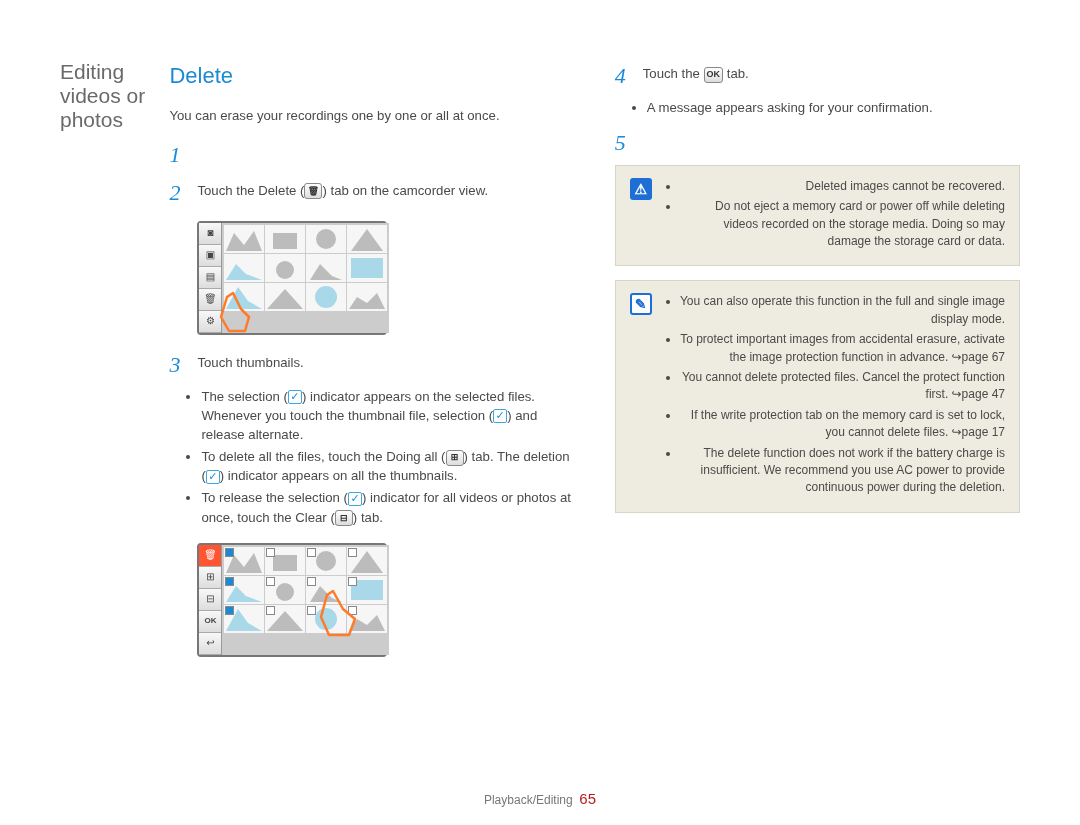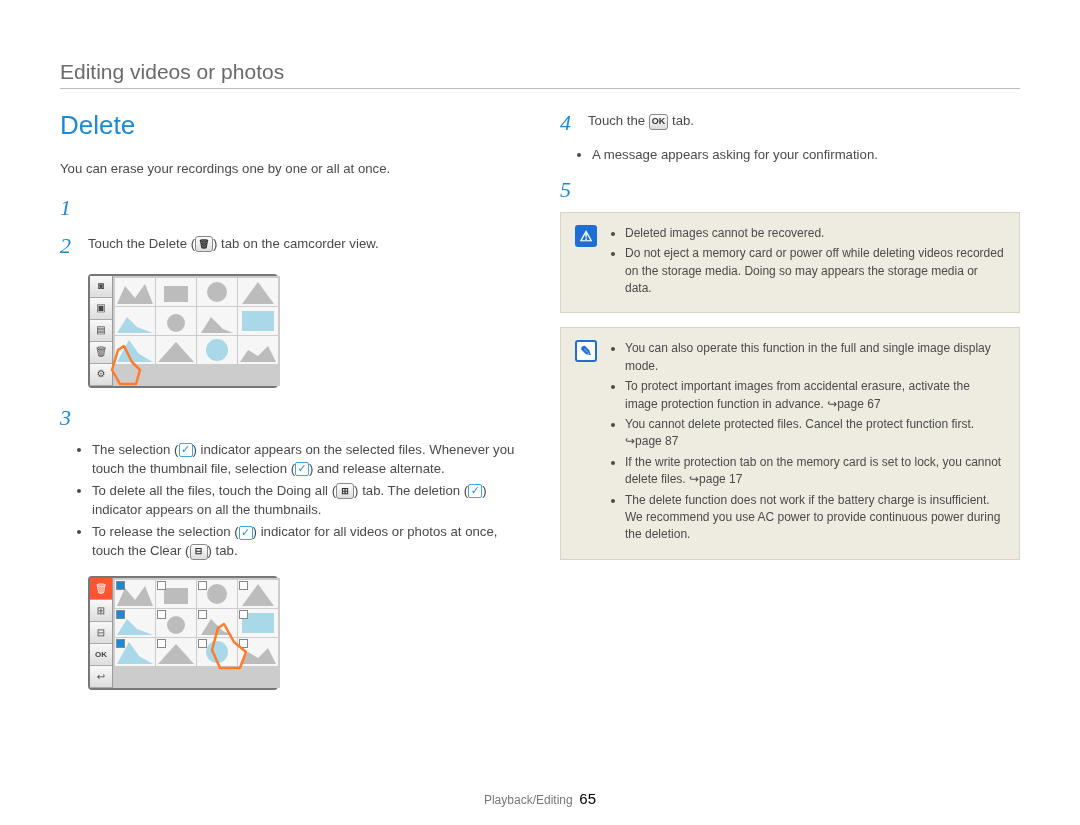--- a/index.html
+++ b/index.html
@@ -7,42 +7,42 @@
     width: 1080px;
     height: 825px;
     font-family: Arial, Helvetica, sans-serif;
     color: #4a4a4a;
     background: #fff;
     position: relative;
   }
   .page {
     padding: 60px 60px 0 60px;
     display: flex;
-    flex-direction: column;
+    flex-direction: row;
   }
   .chapter {
     font-size: 21px;
     color: #6a6a6a;
     font-weight: normal;
     margin-bottom: 4px;
   }
   .hr {
     border: none;
     border-top: 1px solid #bbb;
     margin-bottom: 18px;
   }
   .cols {
     display: flex;
     gap: 40px;
   }
   .col { flex: 1; font-size: 13.2px; line-height: 1.45; }
   h2.section {
     color: #1a8ad6;
     font-weight: normal;
-    font-size: 26px;
+    font-size: 22px;
     margin-bottom: 14px;
   }
   .intro { margin-bottom: 14px; }
   .stepnum {
     color: #1a8ad6;
     font-family: "Times New Roman", serif;
     font-style: italic;
     font-size: 22px;
     display: inline-block;
     width: 20px;
@@ -142,21 +142,21 @@
     font-size: 12px;
   }
   .note-icon {
     width: 22px; height: 22px; flex: none;
     border-radius: 3px;
     display:flex;align-items:center;justify-content:center;
     color:#fff; font-weight:bold; font-size:14px;
   }
   .warn-icon { background:#1d6fd6; }
   .info-icon { background:#fff; border:2px solid #1d6fd6; color:#1d6fd6; }
-  .note-list { list-style: disc; padding-left: 18px; }
+  .note-list { list-style: disc; padding-left: 18px; text-align: right; }
   .note-list li { margin-bottom: 3px; }
   .footer {
     position: absolute; bottom: 18px; left: 0; right: 0;
     text-align: center; font-size: 12px; color: #777;
   }
 </style>
 </head>
 <body>
 
 <div class="page">
@@ -256,20 +256,21 @@
           </div>
           <svg class="hand" style="left:8px;bottom:-14px;" width="60" height="60">
             <path d="M20 10 L26 6 L34 22 L42 30 L38 44 L22 44 L14 30 Z" fill="none" stroke="#ff7a29" stroke-width="2.5" stroke-linejoin="round"></path>
           </svg>
         </div>
       </div>
 
       
       <div class="step">
         <span class="stepnum">3</span>
+        <div class="step-body"><span>Touch thumbnails.</span></div>
       </div>
       <ul class="sub-list">
         <li>
           <span>The selection (</span><span class="check-inline">✓</span><span>) indicator appears on the selected files. Whenever you touch the thumbnail file, selection (</span><span class="check-inline">✓</span><span>) and release alternate.</span>
         </li>
         <li>
           <span>To delete all the files, touch the Doing all (</span><span class="icon-inline">⊞</span><span>) tab. The deletion (</span><span class="check-inline">✓</span><span>) indicator appears on all the thumbnails.</span>
         </li>
         <li>
           <span>To release the selection (</span><span class="check-inline">✓</span><span>) indicator for all videos or photos at once, touch the Clear (</span><span class="icon-inline">⊟</span><span>) tab.</span>
@@ -380,34 +381,34 @@
       </ul>
 
       <div class="step">
         <span class="stepnum">5</span>
       </div>
 
       <div class="note-box">
         <div class="note-icon warn-icon">⚠</div>
         <ul class="note-list">
           <li>Deleted images cannot be recovered.</li>
-          <li>Do not eject a memory card or power off while deleting videos recorded on the storage media. Doing so may appears the storage media or data.</li>
+          <li>Do not eject a memory card or power off while deleting videos recorded on the storage media. Doing so may damage the storage card or data.</li>
         </ul>
       </div>
 
       <div class="note-box">
         <div class="note-icon info-icon">✎</div>
         <ul class="note-list">
           <li>You can also operate this function in the full and single image display mode.</li>
           <li>To protect important images from accidental erasure, activate the image protection function in advance. ↪page 67</li>
-          <li>You cannot delete protected files. Cancel the protect function first. ↪page 87</li>
+          <li>You cannot delete protected files. Cancel the protect function first. ↪page 47</li>
           <li>If the write protection tab on the memory card is set to lock, you cannot delete files. ↪page 17</li>
           <li>The delete function does not work if the battery charge is insufficient. We recommend you use AC power to provide continuous power during the deletion.</li>
         </ul>
       </div>
 
     </div>
   </div>
 </div>
 
 <div class="footer">
-  <span>Playback/Editing</span>&nbsp;&nbsp;<span style="font-size:15px;color:#000000;">65</span>
+  <span>Playback/Editing</span>&nbsp;&nbsp;<span style="font-size:15px;color:#b91c1c;">65</span>
 </div>
 
 </body></html>

